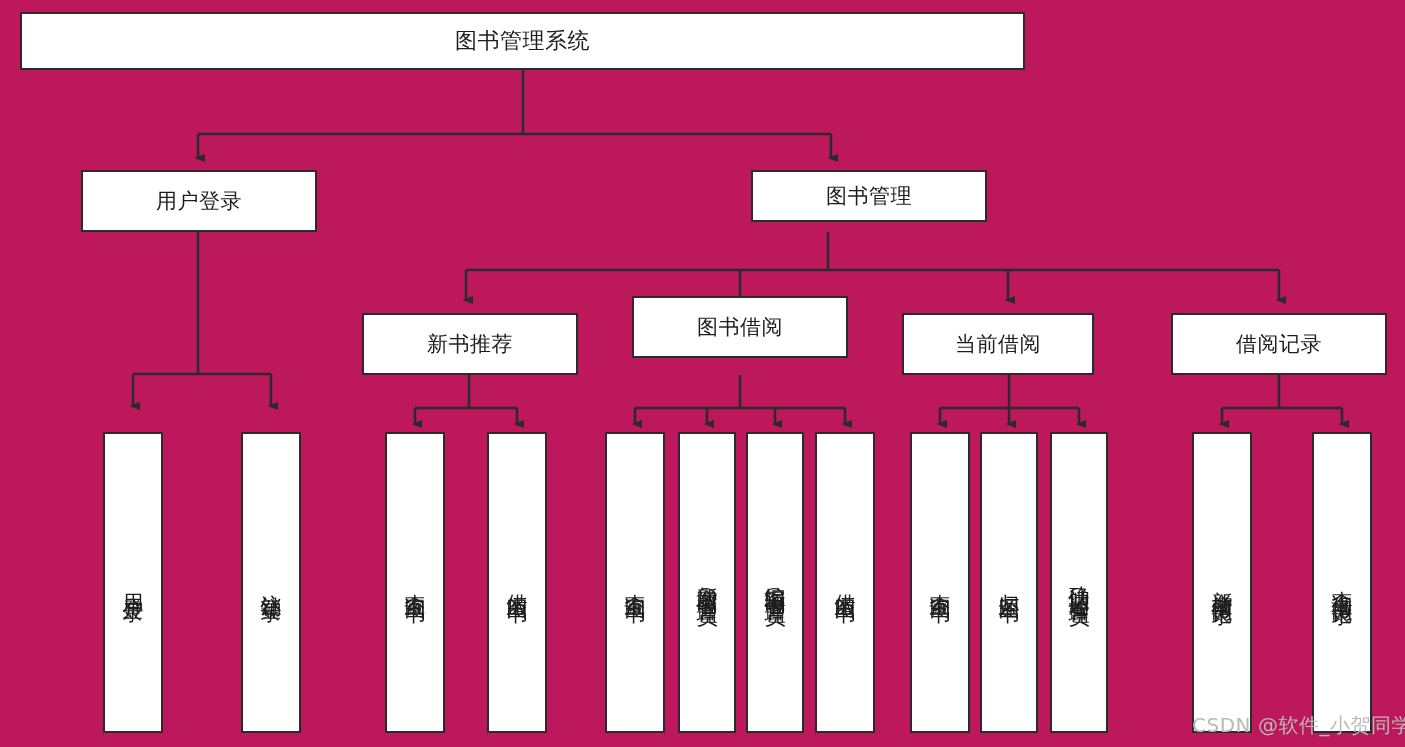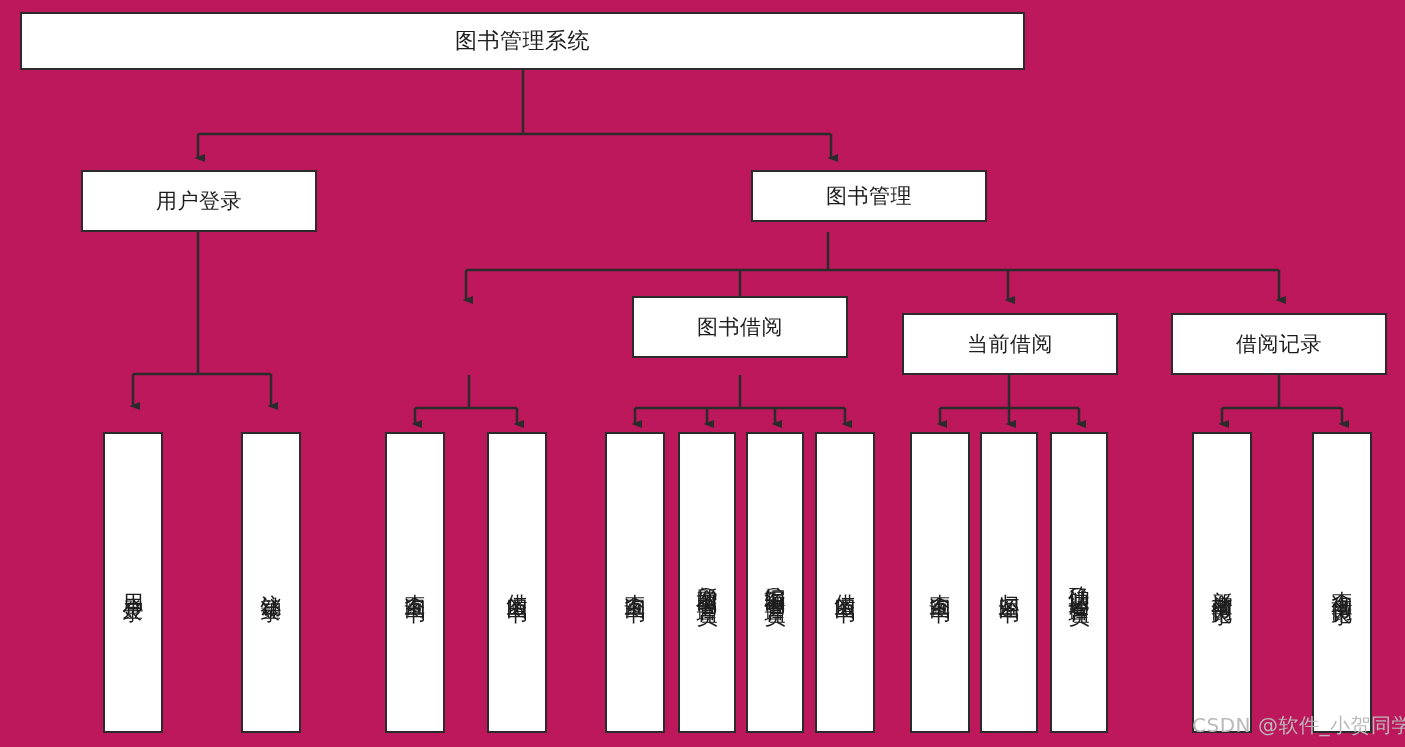--- a/index.html
+++ b/index.html
@@ -128,24 +128,27 @@
     <span class="lbl">图书管理系统</span>
   </div>
 
   <div class="node horiz" style="left:81px; top:170px; width:236px; height:62px;">
     <span class="lbl">用户登录</span>
   </div>
   <div class="node horiz" style="left:711px; top:170px; width:236px; height:52px;margin-left:40px;">
     <span class="lbl">图书管理</span>
   </div>
 
+  <div class="node horiz" style="left:362px; top:313px; width:216px; height:62px;">
+    <span class="lbl">新书推荐</span>
+  </div>
   <div class="node horiz" style="left:632px; top:296px; width:216px; height:62px;">
     <span class="lbl">图书借阅</span>
   </div>
-  <div class="node horiz" style="left:902px; top:313px; width:216px; height:62px;">
+  <div class="node horiz" style="left:902px; top:313px; width:192px; height:62px;">
     <span class="lbl">当前借阅</span>
   </div>
   <div class="node horiz" style="left:1171px; top:313px; width:216px; height:62px;align-items:center;">
     <span class="lbl">借阅记录</span>
   </div>
 
   <div class="node vert" style="left:103px; top:432px; width:60px; height:301px;">
     <span class="lbl">用户登录</span>
   </div>
   <div class="node vert" style="left:241px; top:432px; width:60px; height:301px;">

